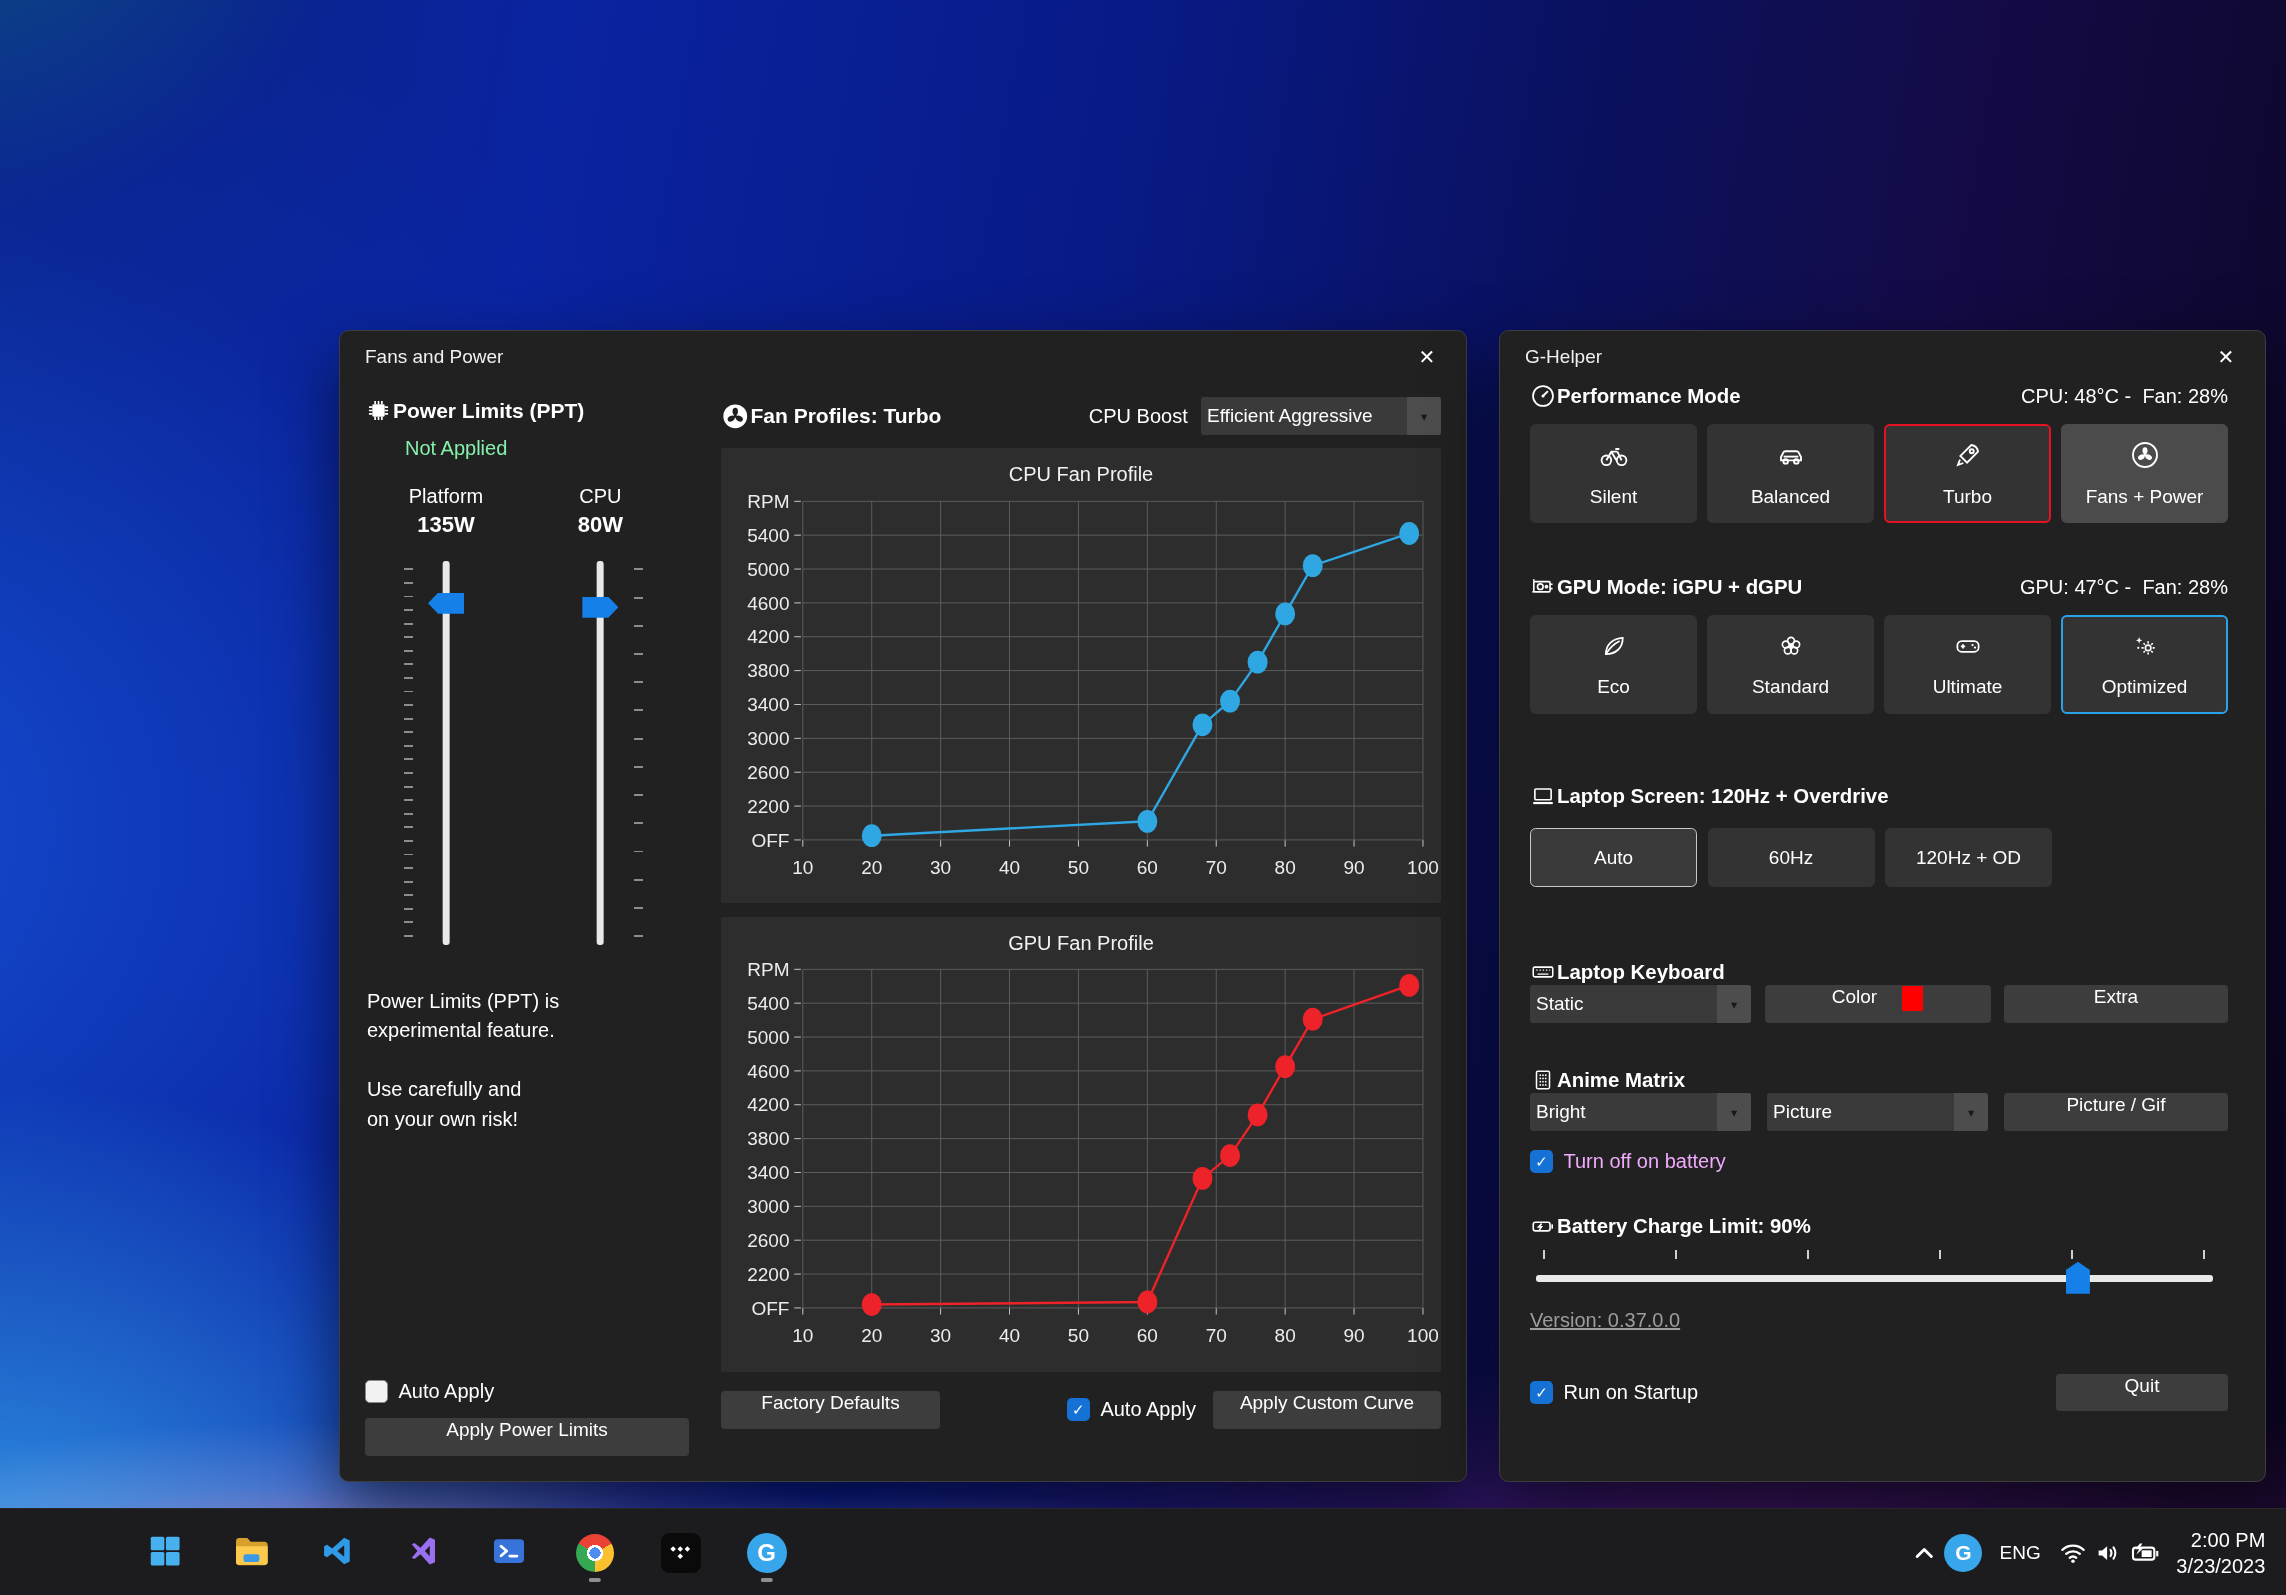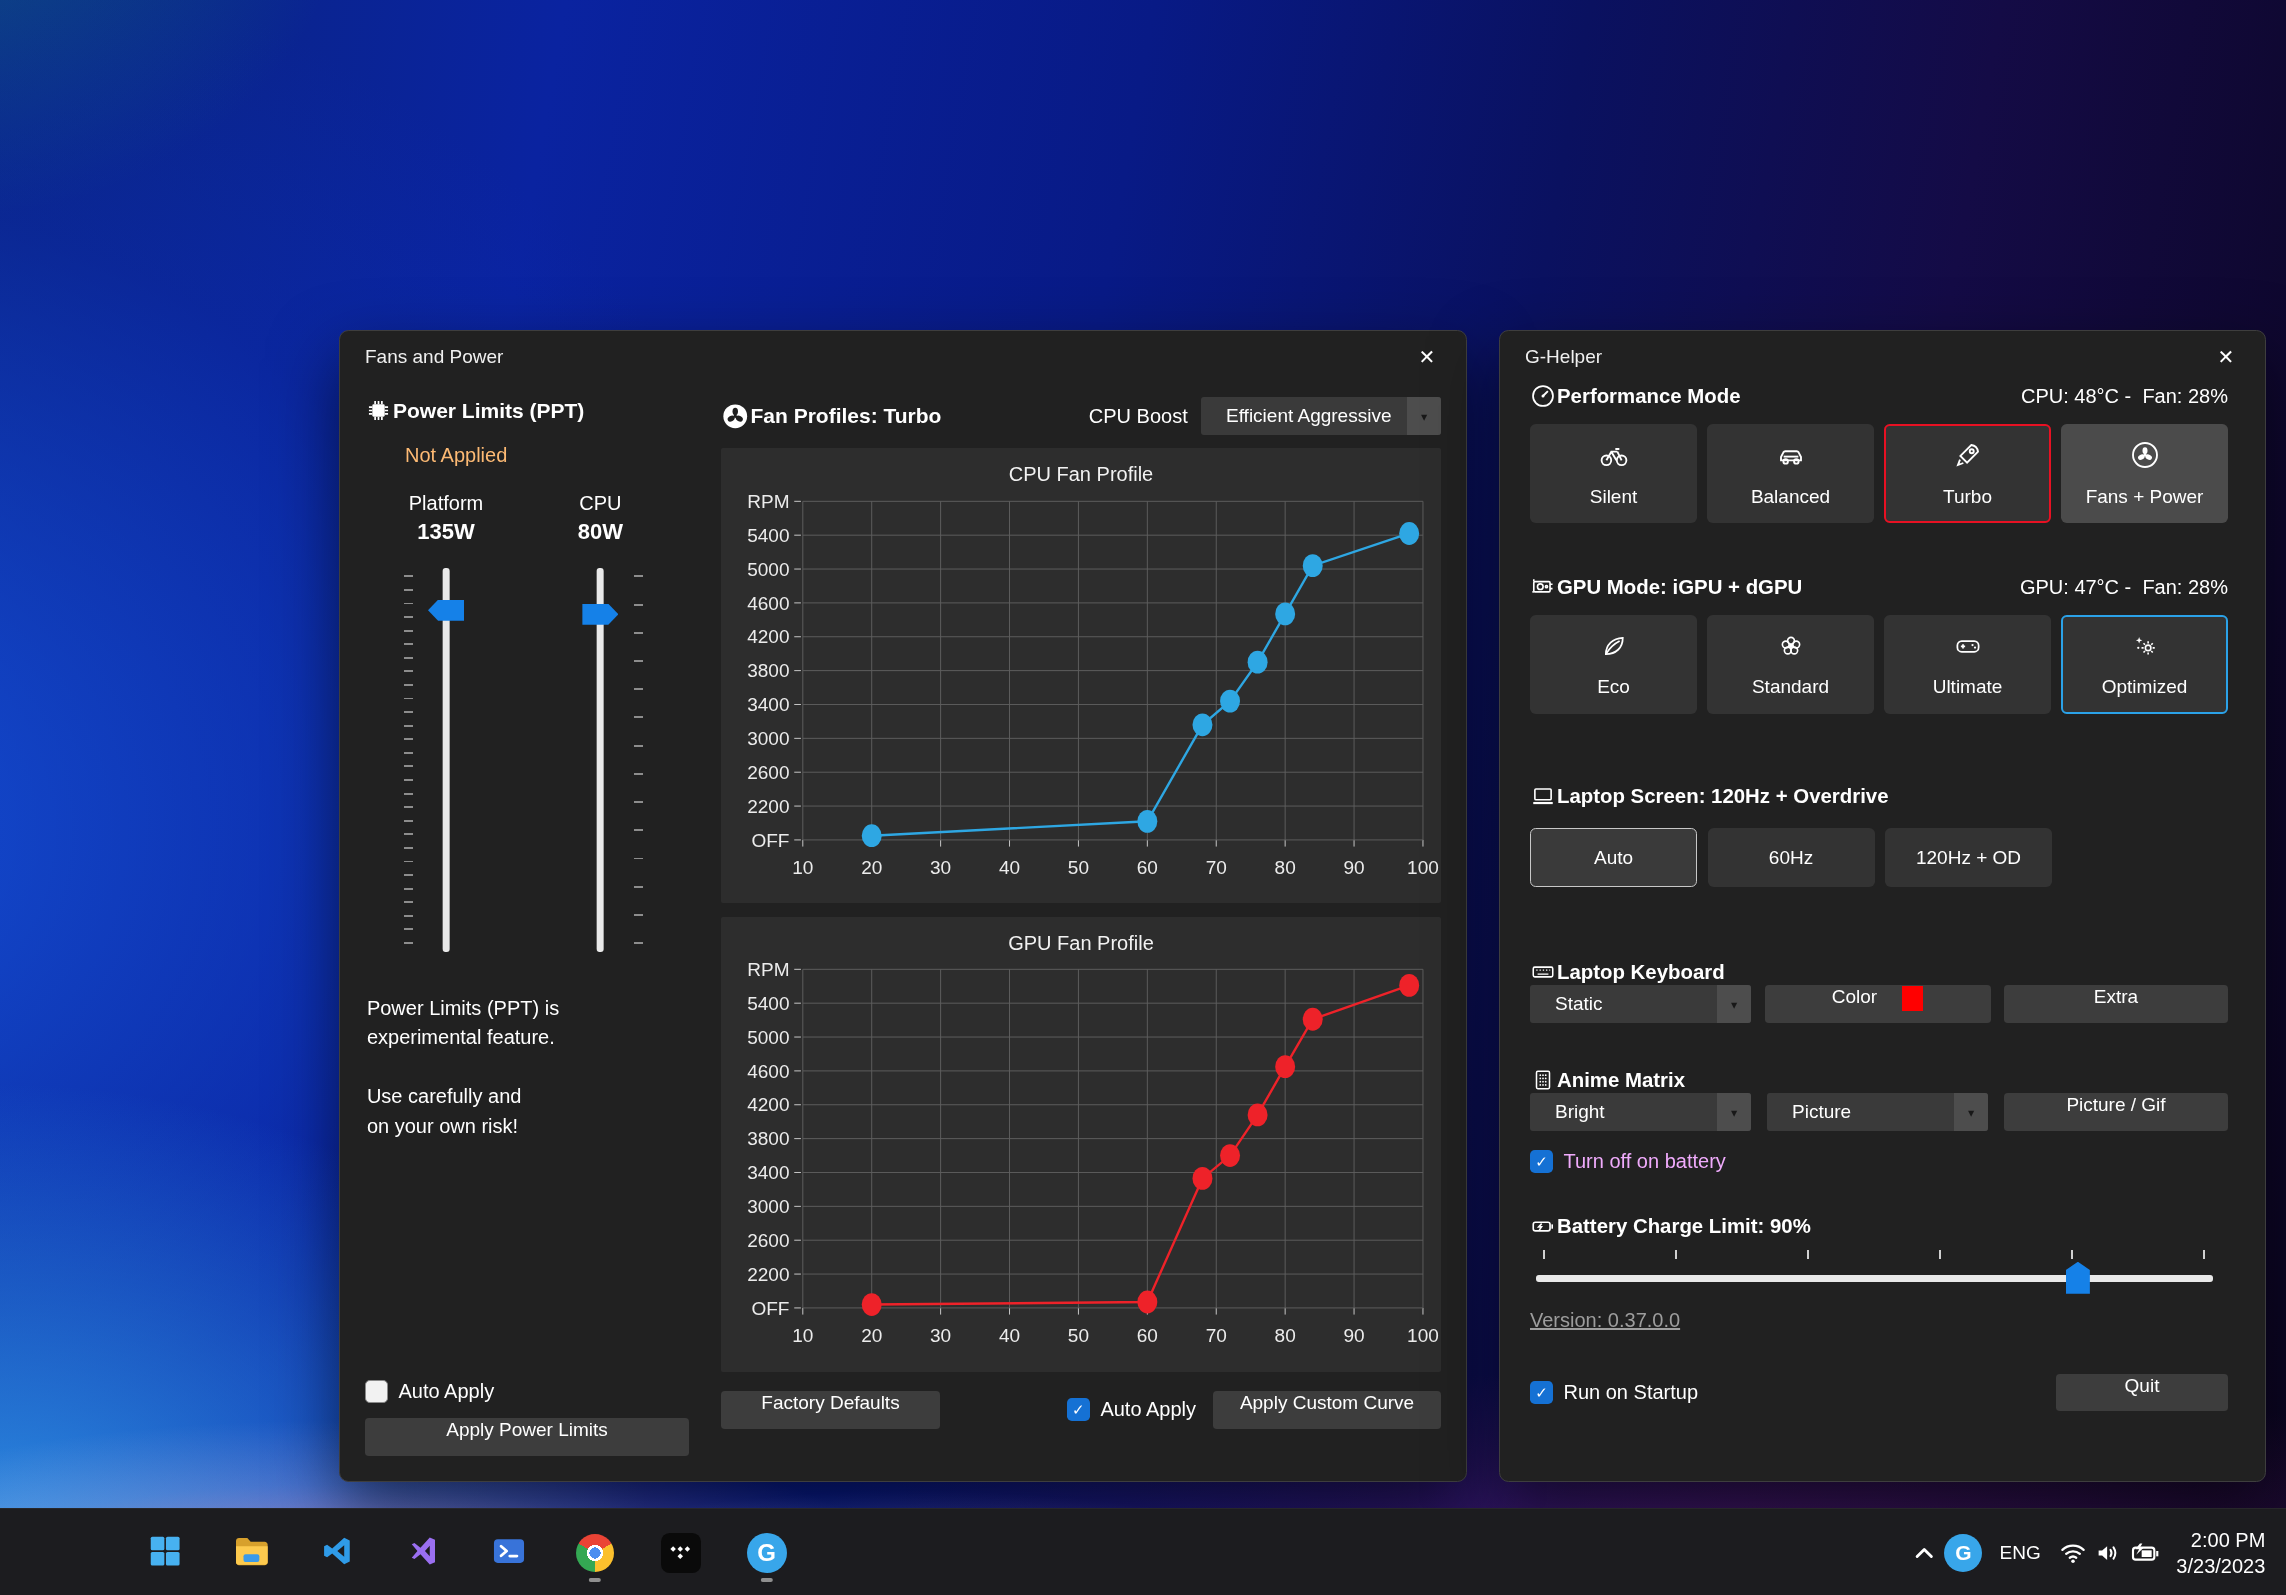--- a/index.html
+++ b/index.html
@@ -18,21 +18,21 @@
   .win-title{font-size:19px;color:#f0f0f0}
   .win-close{margin-left:auto;background:none;border:none;color:#fff;font-size:20px;cursor:pointer;padding:1.9px 5.7px;font-family:inherit}
   .fans{left:339px;top:330px;width:1128px;height:1152px}
   .ghelper{left:1499px;top:330px;width:767px;height:1152px}
   .fans-body{display:flex;height:calc(100% - 51px);padding:0 25px 25px 25px;box-sizing:border-box}
   .col-power{width:335px;display:flex;flex-direction:column}
   .col-fans{flex:1;padding-left:21px;display:flex;flex-direction:column;min-width:0}
   .sec-head{display:flex;align-items:center;gap:1px;font-weight:bold;font-size:21px}
   .sec-head .ic{display:flex;flex:none}
   .mt16{margin-top:15px}
-  .status-red{color:#fdba74;font-size:20px;margin:20px 0 0 40px}
+  .status-red{color:#86efac;font-size:20px;margin:13px 0 0 40px}
   .pl-labels{display:flex;margin:25px 0 0 9.5px}
   .pl-col{width:143px;text-align:center}
   .pl-gap{width:11.4px}
   .pl-name{font-size:20px}
   .pl-val{font-size:22px;font-weight:bold;margin-top:3.8px}
   .sliders{display:flex;margin:23px 0 0 9.5px;height:384px;gap:11.4px}
   .vslider{width:143px;position:relative}
   .vtrack{position:absolute;left:50%;transform:translateX(-50%);top:0;bottom:0;width:6.7px;background:#e9e9e9;border-radius:2.9px}
   .vthumb{position:absolute;width:36px;height:21px;background:#1581e8;left:50%}
   .vthumb.lft{transform:translateX(-50%);clip-path:polygon(0 50%,28% 0,100% 0,100% 100%,28% 100%);top:32px}
@@ -46,21 +46,21 @@
   .chk{display:flex;align-items:center;gap:10.5px;font-size:20px;cursor:pointer}
   .box{width:23px;height:23px;border-radius:4.8px;display:flex;align-items:center;justify-content:center;flex:none}
   .box.un{background:#f2f2f2;border:1px solid #8a8a8a;box-sizing:border-box}
   .box.ck{background:#1571d4;color:#fff;font-size:15px}
   .col-power .chk{margin-top:auto}
   .btn{background:#3d3d3d;border:none;color:#fff;font-size:19px;border-radius:3.8px;height:38px;display:flex;align-items:flex-start;justify-content:center;cursor:pointer;font-family:inherit}
   .btn.apply-power{width:324px;margin-top:15px}
   .fans-hdr{display:flex;align-items:center;margin-top:15px}
   .boost{margin-left:auto;display:flex;align-items:center;gap:13.3px;font-size:20px}
   .dropdown{display:flex;align-items:stretch;background:#3a3a3a;border-radius:2.9px;height:38px;cursor:pointer}
-  .dd-val{padding:0 25px;font-size:19px;flex:1;text-align:left;display:flex;align-items:center;white-space:nowrap;overflow:hidden}
+  .dd-val{padding:0 6px;font-size:19px;flex:1;text-align:left;display:flex;align-items:center;white-space:nowrap;overflow:hidden}
   .dd-btn{width:34px;background:#4d4d4d;border-radius:0 2.9px 2.9px 0;display:flex;align-items:center;justify-content:center;font-size:12.4px;color:#181818;flex:none}
   .boost .dropdown{width:240px}
   .chart-panel{background:#2d2d2d;margin-top:13.3px;border-radius:1.9px;height:455px}
   .chart-title{text-align:center;font-size:20px;padding-top:15px;color:#f2f2f2}
   svg.chart{display:block;margin:1.9px auto 0}
   svg.chart text{fill:#ececec;font-size:20px;font-family:"Liberation Sans",sans-serif}
   .fans-footer{display:flex;align-items:center;margin-top:19px}
   .btn.factory{width:219px}
   .fans-footer .chk{margin-left:auto;margin-right:17px}
   .btn.custom{width:228px}

